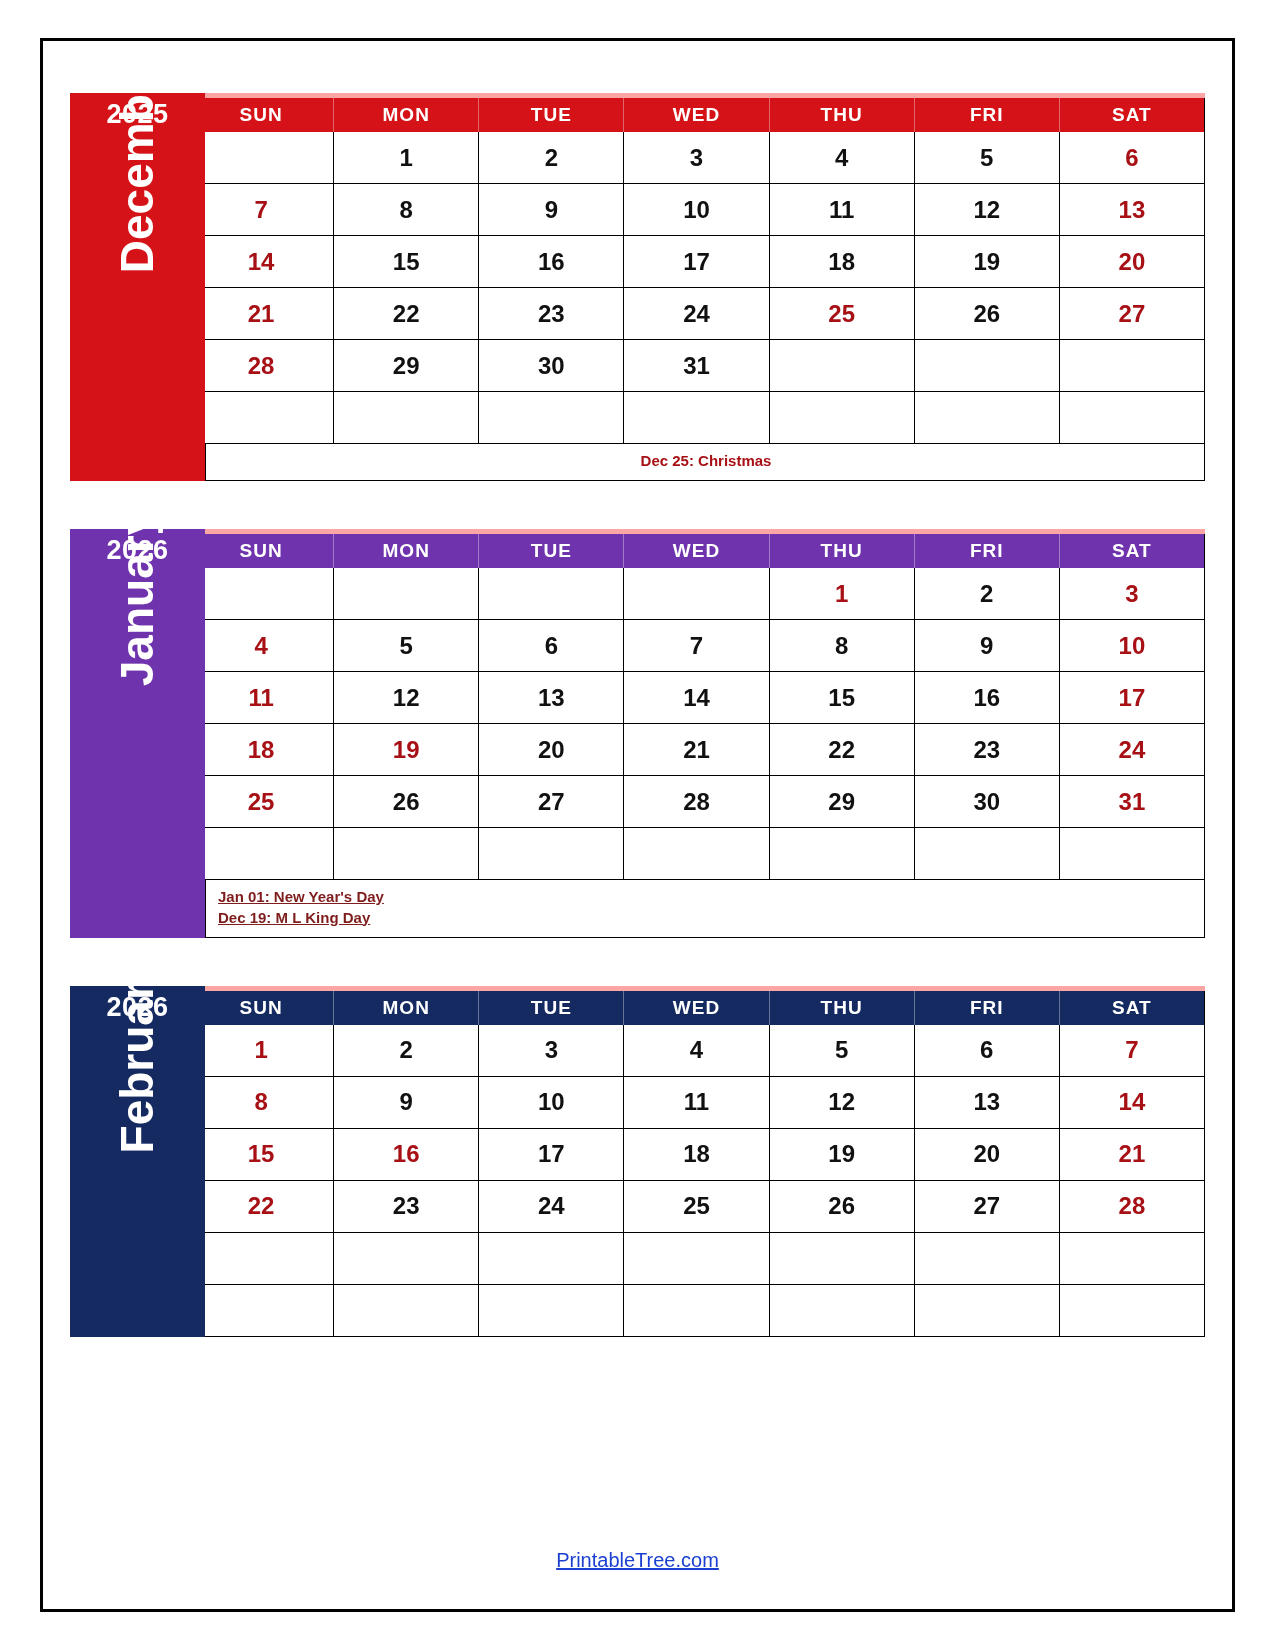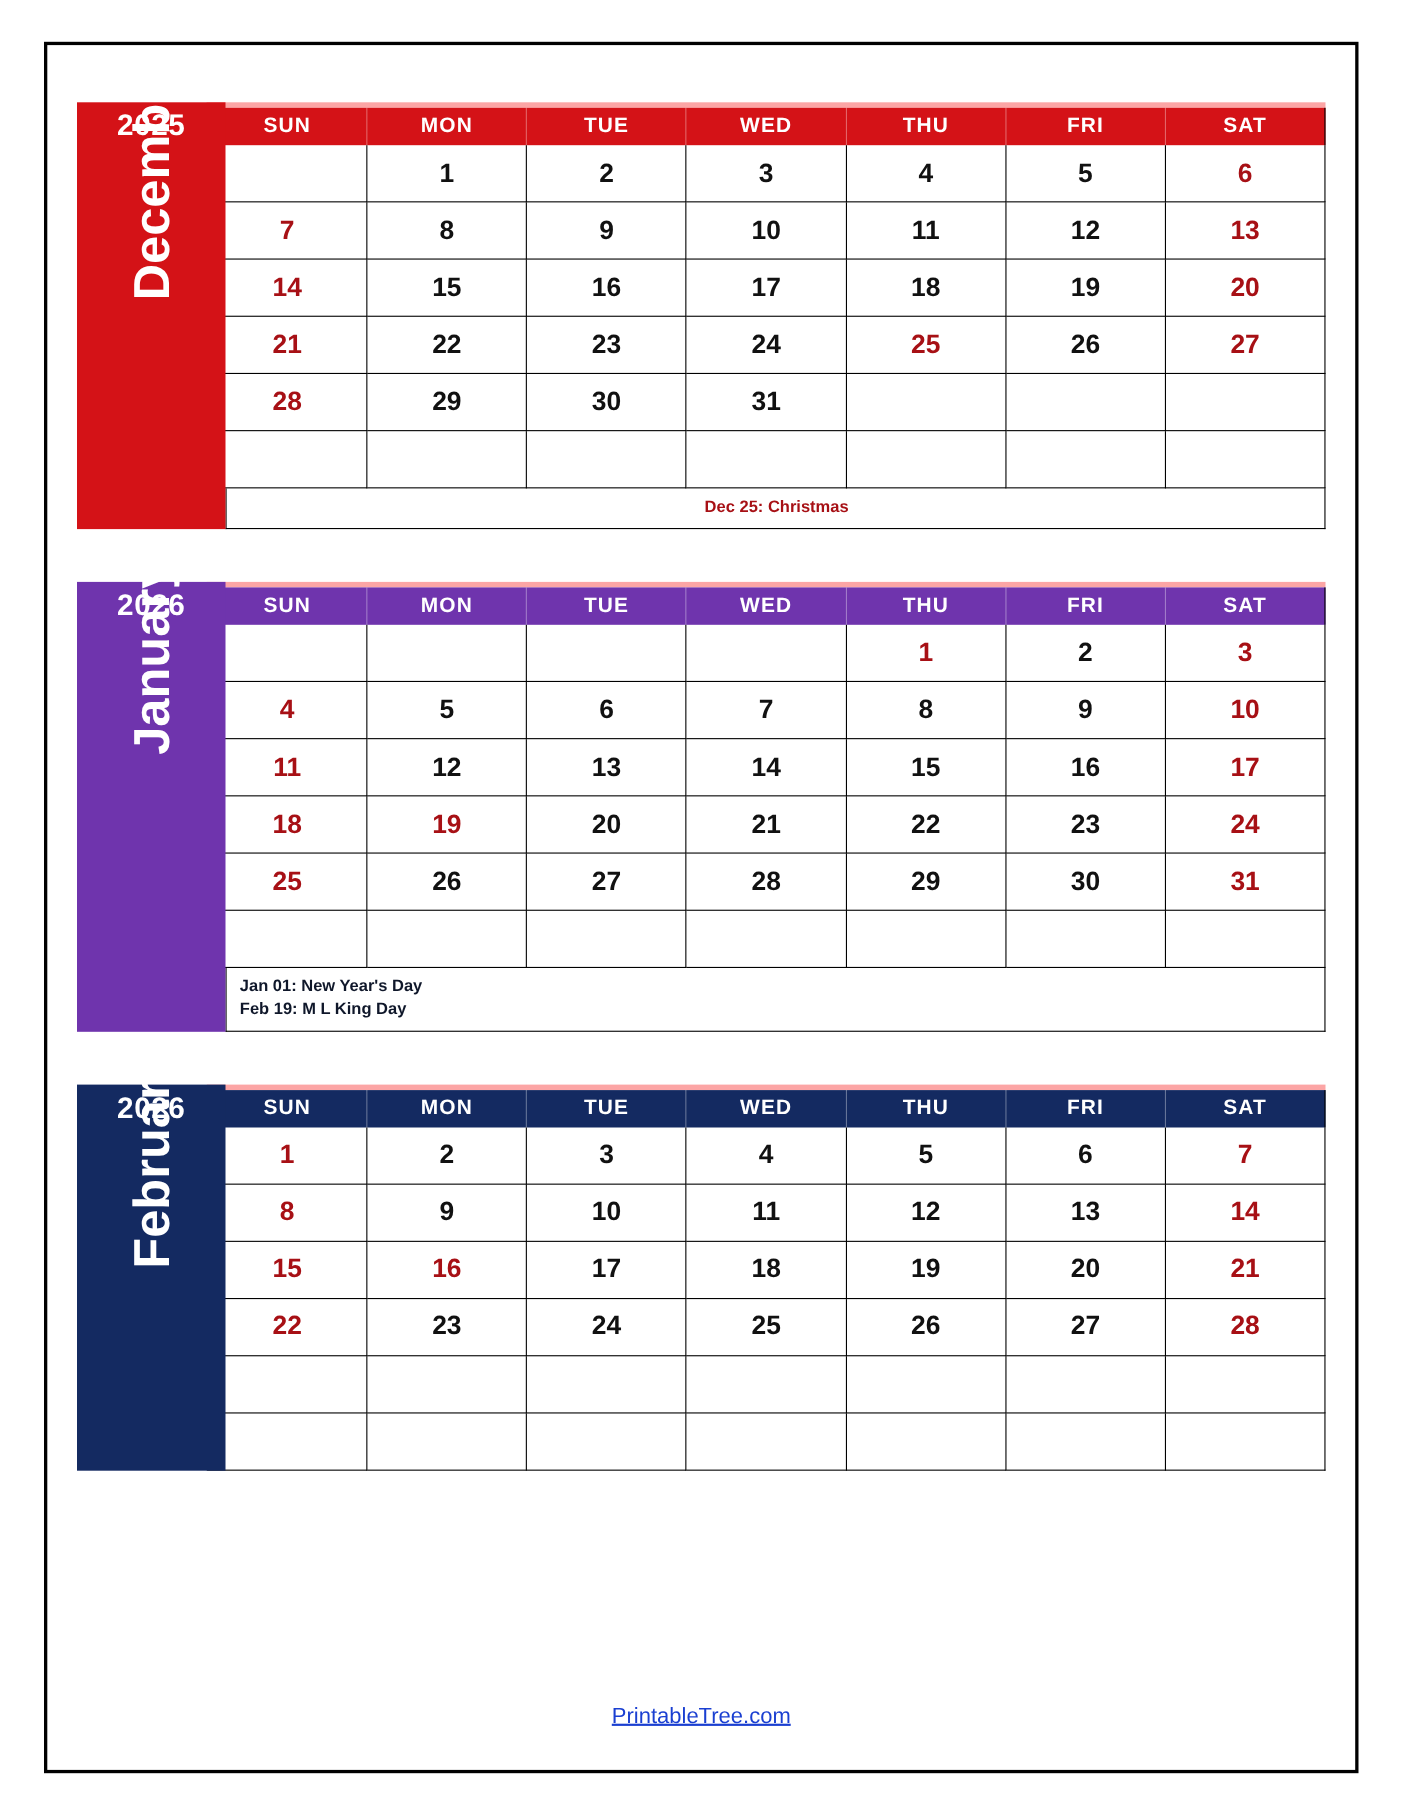--- a/index.html
+++ b/index.html
@@ -133,21 +133,21 @@
     line-height: 1.35;
   }
 
   
   .m-dec .spine { background: #d41217; }
   .m-dec .head-row { background: #d41217; }
   .m-dec .note-line { color: #a71015; text-align: center; }
 
   .m-jan .spine { background: #6f34ad; }
   .m-jan .head-row { background: #6f34ad; }
-  .m-jan .note-line { color: #0f172a; }
+  .m-jan .note-line { color: #7f1d1d; text-decoration: underline; }
 
   .m-feb .spine { background: #142a61; }
   .m-feb .head-row { background: #142a61; }
   .m-feb .note-line { color: #142a61; }
 
   .m-feb .weekend, .m-jan .weekend, .m-dec .weekend { color: #a71015; }
 
   .footer {
     position: absolute;
     left: 0;
@@ -313,21 +313,21 @@
             <div class="cell"></div>
             <div class="cell"></div>
             <div class="cell"></div>
             <div class="cell"></div>
             <div class="cell"></div>
             <div class="cell weekend"></div>
           </div>
       </div>
       <div class="notes">
         <div class="note-line">Jan 01: New Year's Day</div>
-        <div class="note-line">Feb 19: M L King Day</div>
+        <div class="note-line">Dec 19: M L King Day</div>
       </div>
     </div>
 
     <div class="month-block m-feb">
       <div class="spine">
         <div class="spine-year">2026</div>
         <div class="spine-month">
           <span>February</span>
         </div>
       </div>

